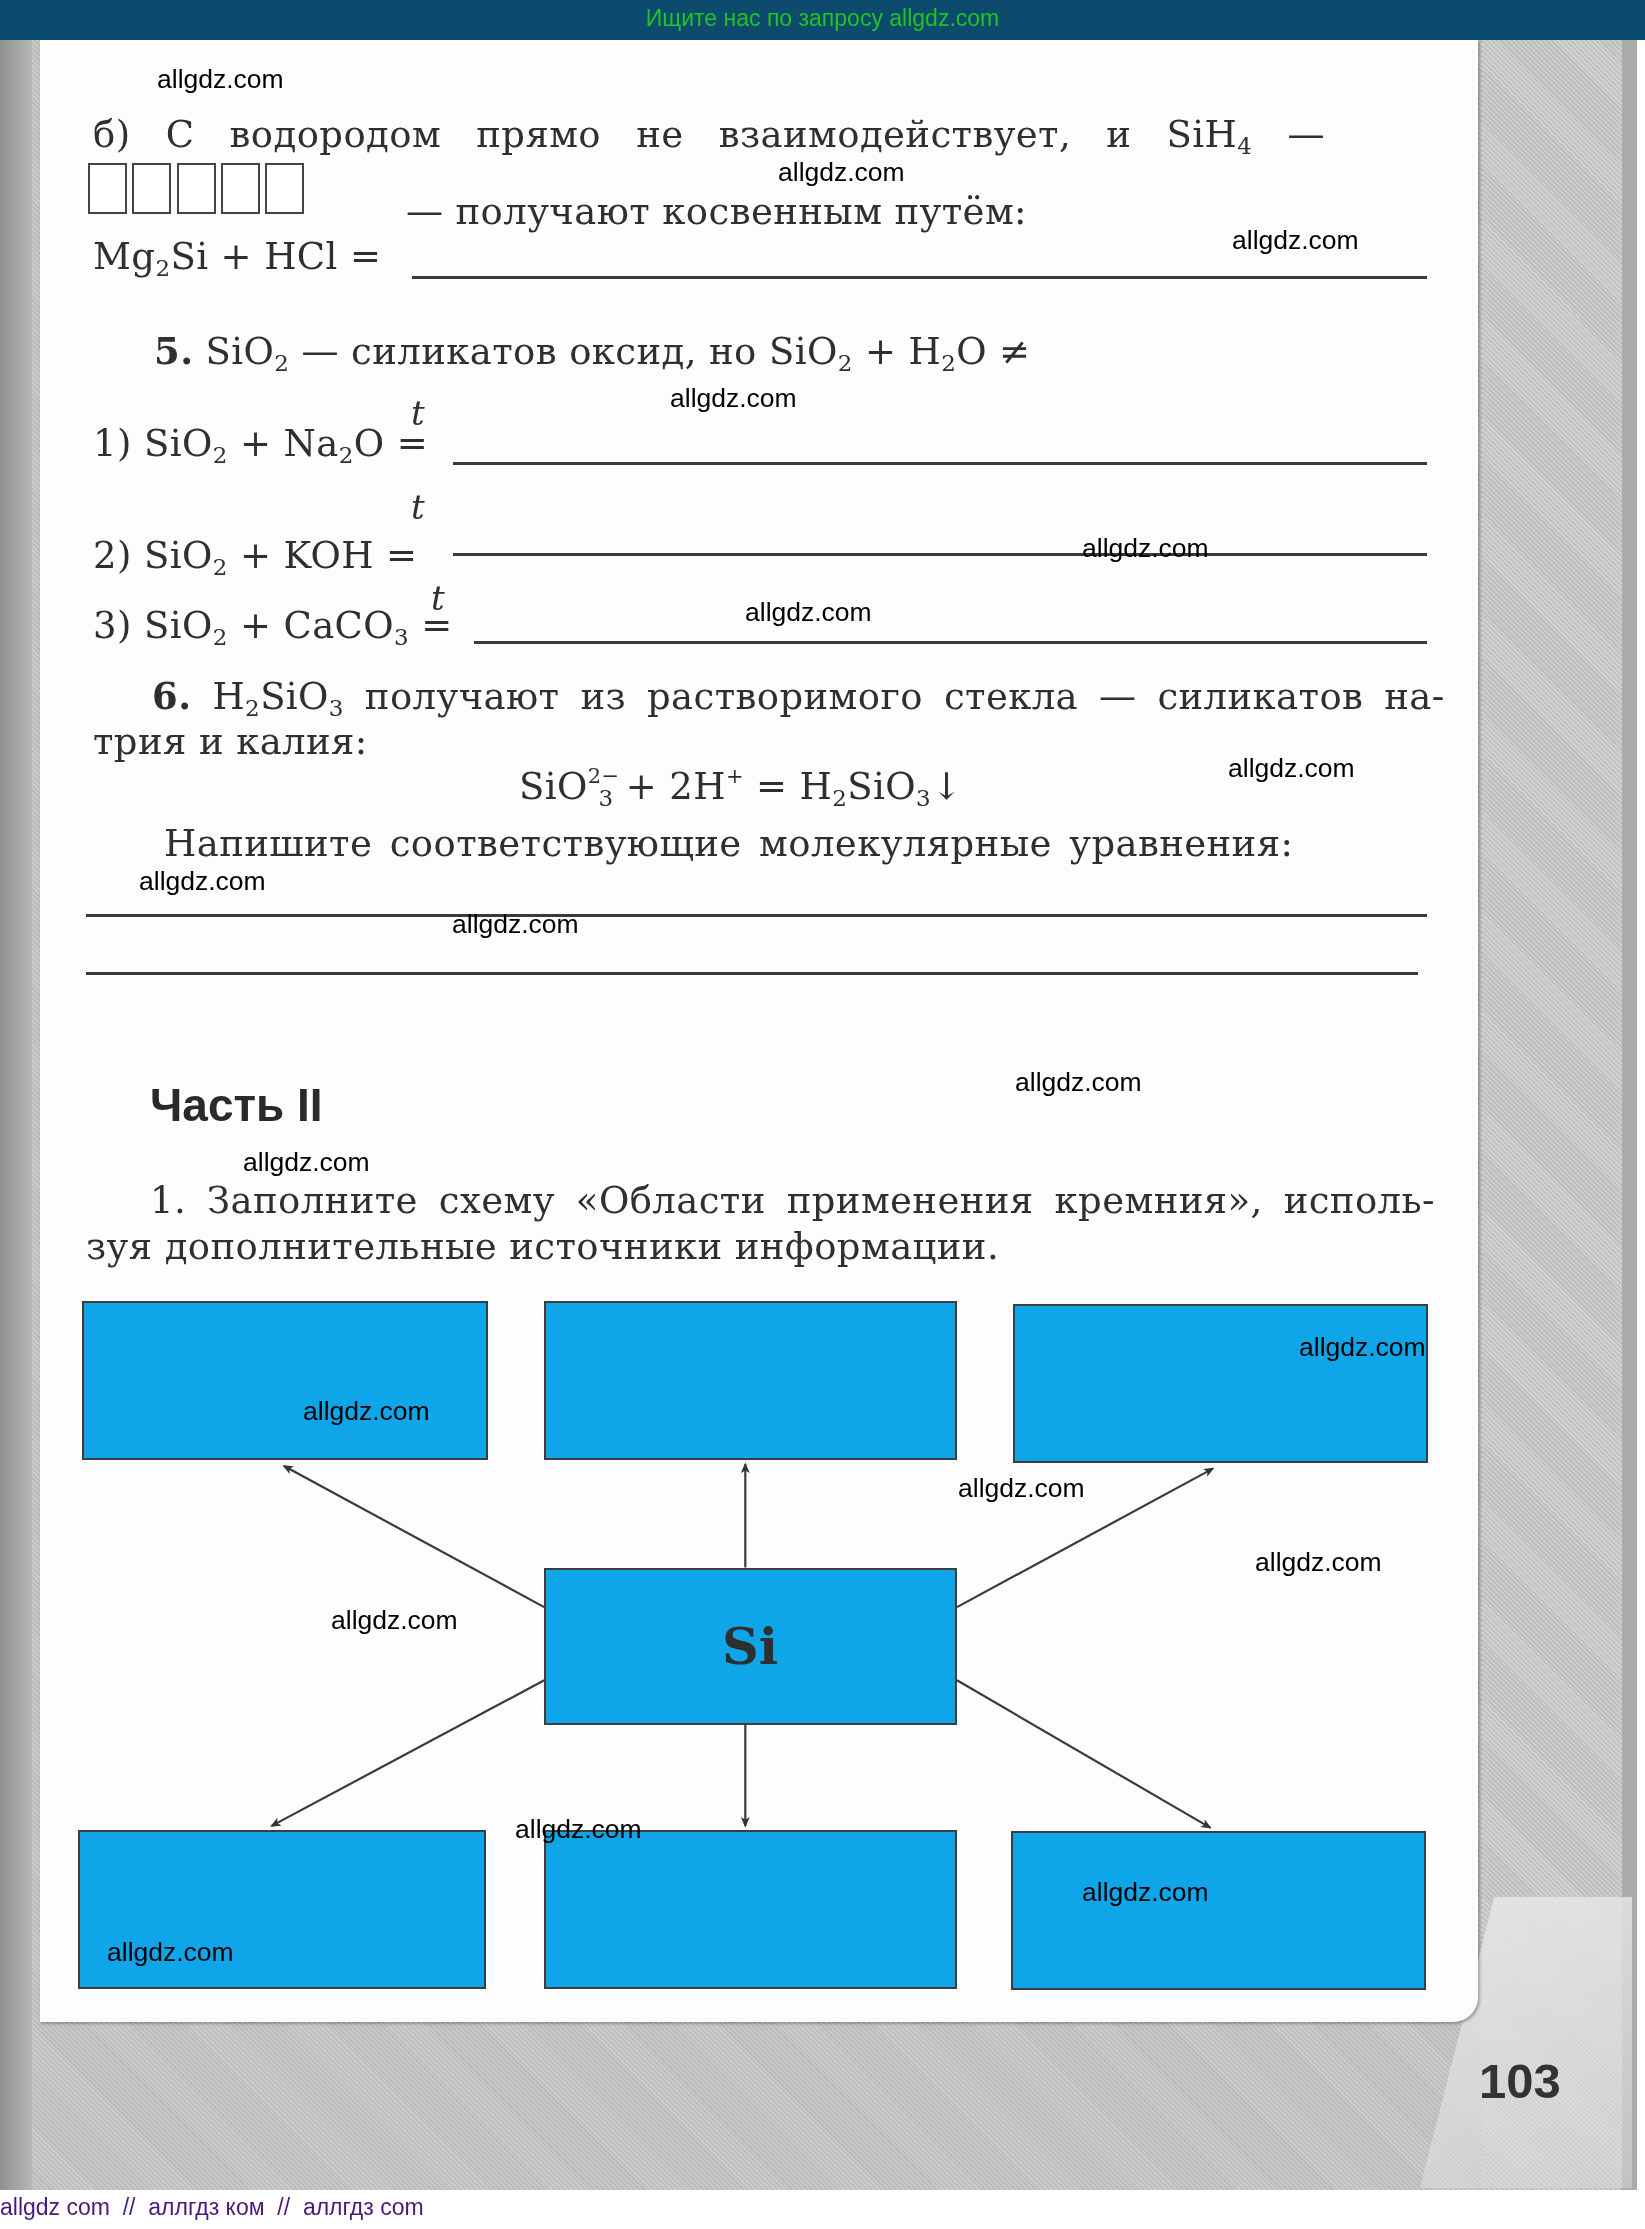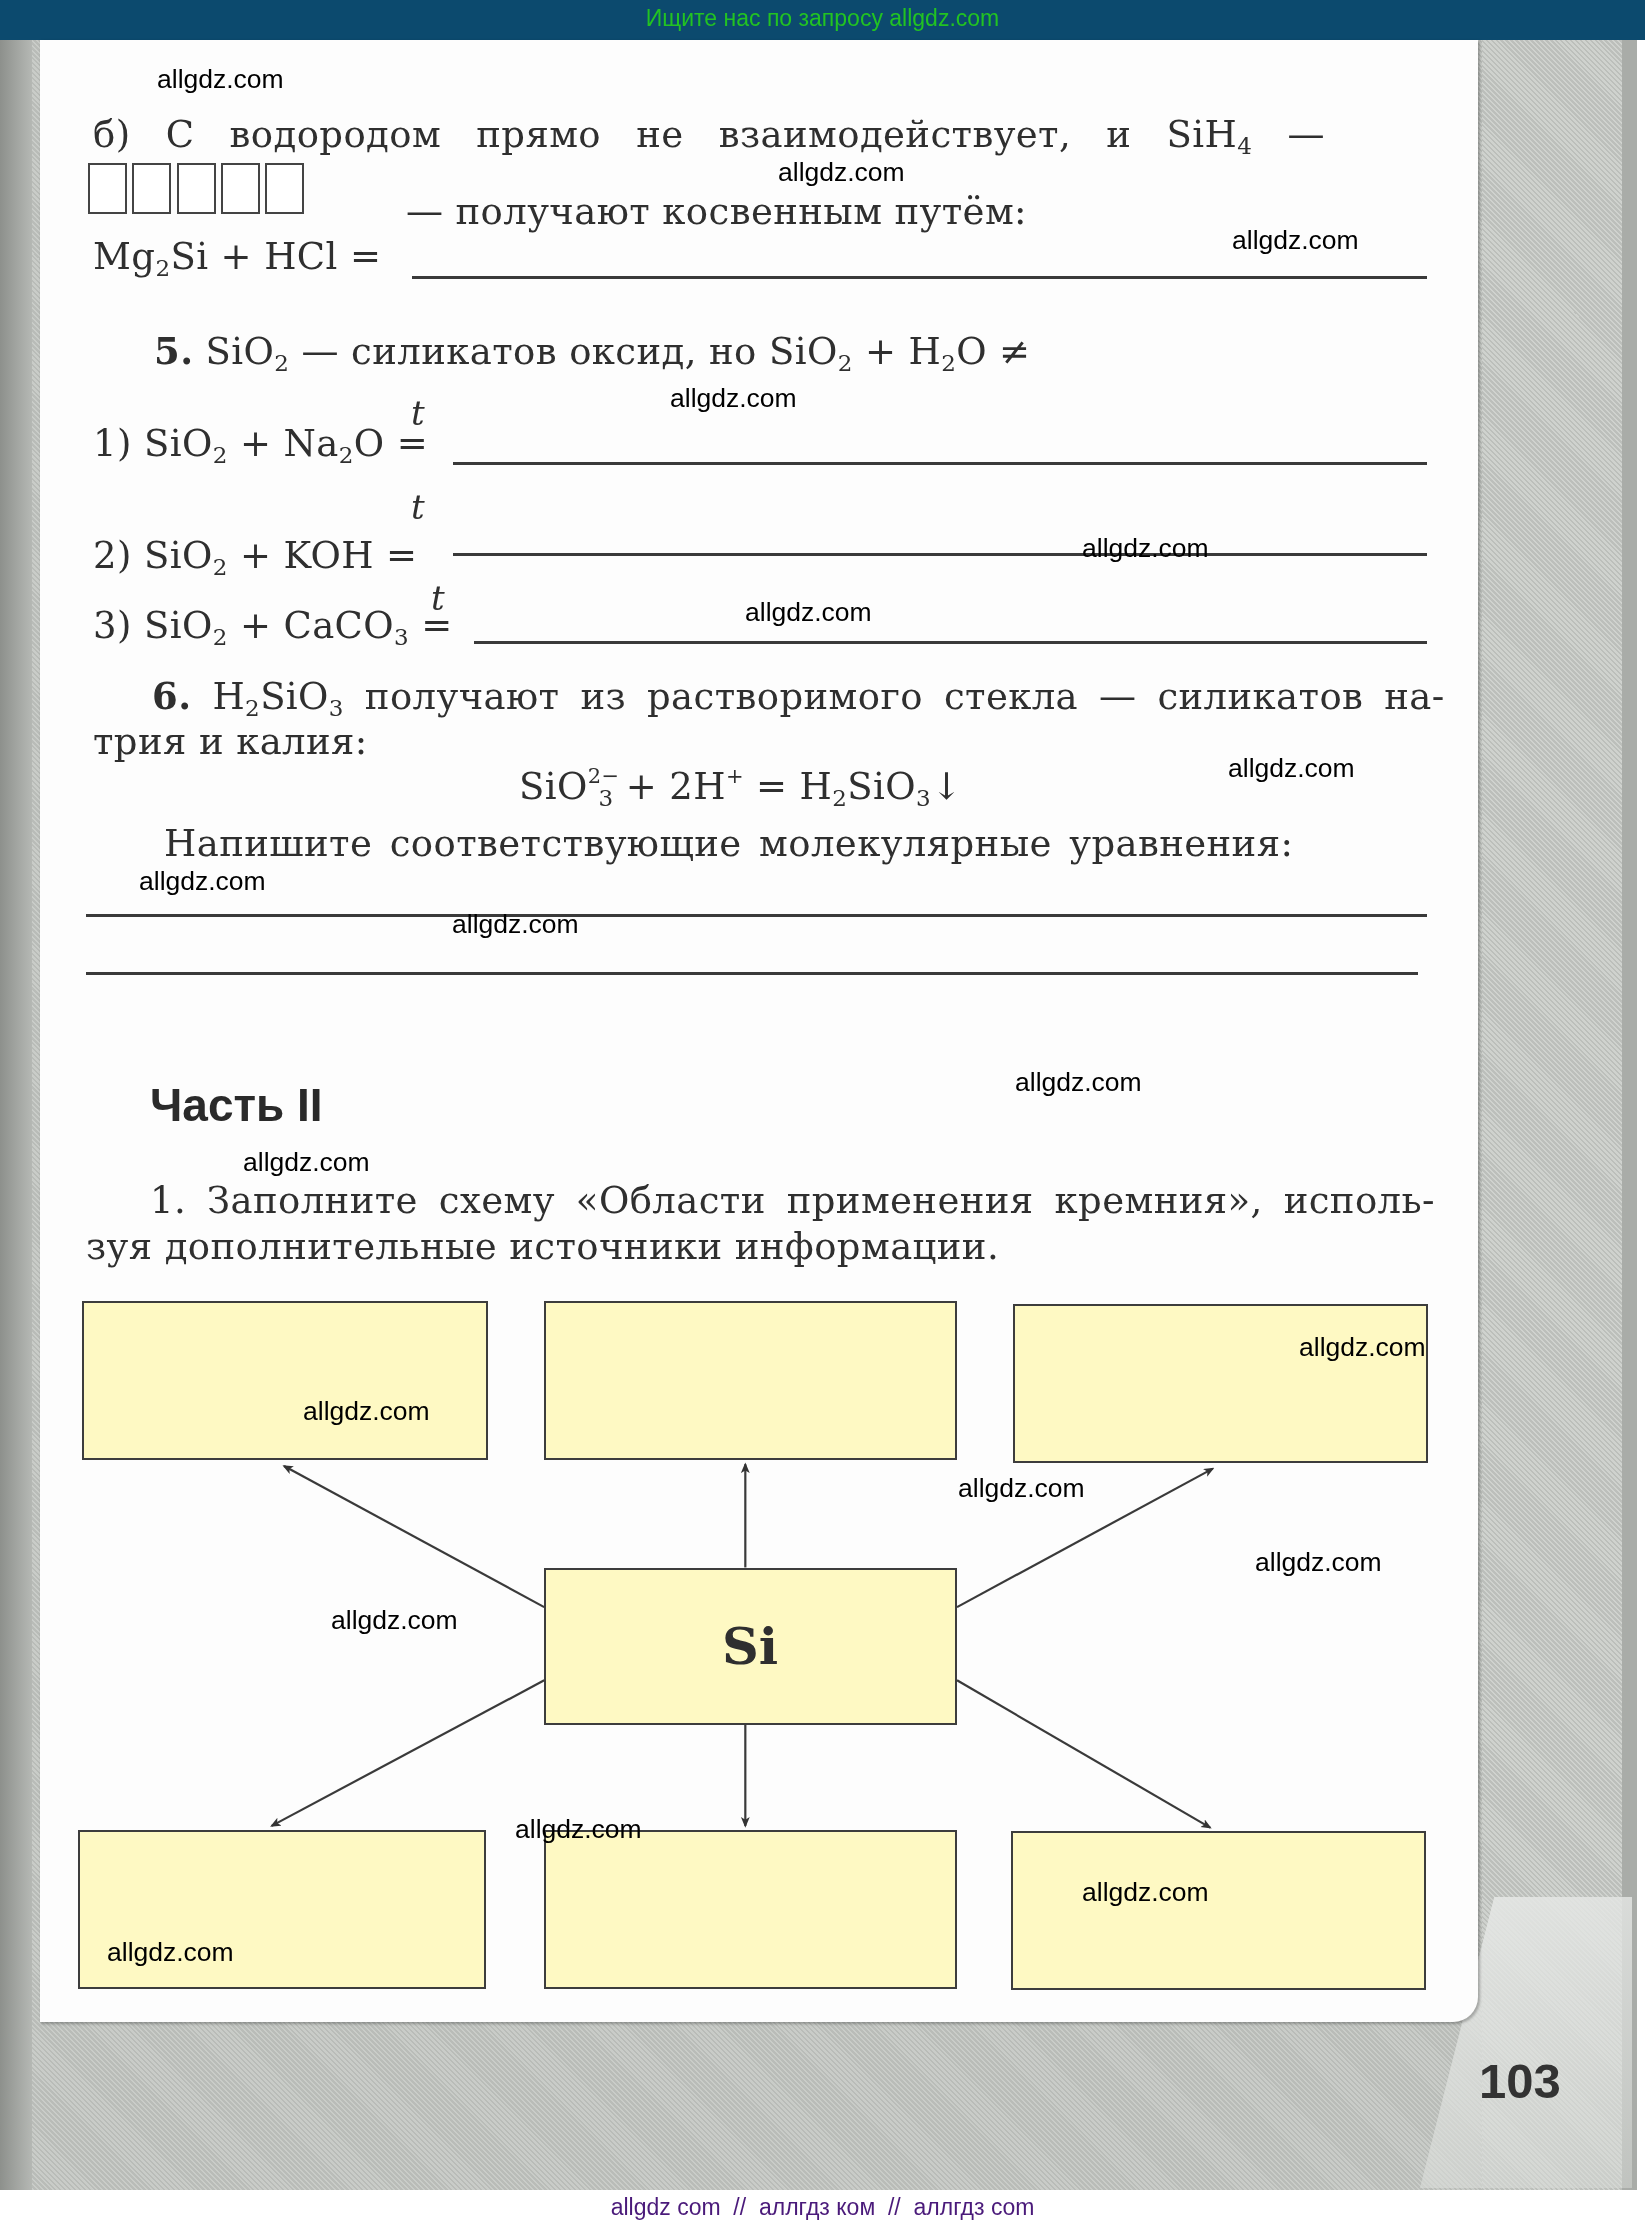--- a/index.html
+++ b/index.html
@@ -1,38 +1,38 @@
 <!DOCTYPE html>
 <html style="font-size:14px"><head>
 <meta charset="utf-8">
 <style>
   html, body { margin:0; padding:0; }
   body { width:1645px; height:2229px; position:relative; background:#ffffff; overflow:hidden; font-family:"DejaVu Serif", serif; color:#2b2b2b; }
   .top-banner { position:absolute; left:0; top:0; width:1645px; height:40px; background:#0c4a6e; text-align:center; }
   .top-banner span { font-family:"Liberation Sans", sans-serif; font-size:23px; color:#22c322; line-height:37px; }
-  .bottom-banner { position:absolute; left:0; top:2190px; width:1645px; height:40px; background:#fff; text-align:center; }
+  .bottom-banner { position:absolute; left:0; top:2190px; width:1645px; height:40px; background:#fff; }
   .bottom-banner span { font-family:"Liberation Sans", sans-serif; font-size:23px; color:#4a1a7a; line-height:35px; }
   .book-bg { position:absolute; left:0; top:40px; width:1637px; height:2150px;
     background: repeating-linear-gradient(45deg, #b9bcb8 0 1.8px, #c9ccc8 1.8px 3.5px); }
   .book-left-edge { position:absolute; left:0; top:40px; width:32px; height:2150px; background:linear-gradient(90deg,#8d908c,#b5b8b4); }
   .book-right-strip { position:absolute; left:1482px; top:40px; width:154px; height:2150px;
     background: repeating-linear-gradient(45deg, #bcbfbb 0 1.8px, #cfd2ce 1.8px 3.5px); }
   .book-right-edge { position:absolute; left:1622px; top:40px; width:15px; height:2150px; background:#a9aca8; }
   .corner-light { position:absolute; left:1420px; top:1897px; width:212px; height:291px;
     background:linear-gradient(160deg, rgba(230,232,230,0.9), rgba(215,218,214,0.5)); clip-path:polygon(35% 0,100% 0,100% 100%,0 100%); }
   .page { position:absolute; left:40px; top:40px; width:1438px; height:1982px; background:#fdfdfd; border-radius:0 0 25px 0; box-shadow:1.8px 1.8px 2.6px rgba(0,0,0,0.25); }
   .txt { position:absolute; font-size:37px; line-height:1; white-space:nowrap; color:#2f2f2f; letter-spacing:0.4px; }
   .txt sub { font-size:23px; vertical-align:-7px; }
   .txt sup { font-size:21px; vertical-align:16px; }
   .line { position:absolute; height:2.6px; background:#3a3a3a; }
   .t-mark { position:absolute; font-style:italic; font-size:34px; color:#2f2f2f; }
   .boxes { position:absolute; display:flex; gap:5.3px; }
   .boxes .cell { width:39px; height:51px; border:2.6px solid #444; box-sizing:border-box; background:#fff; }
   .heading { position:absolute; font-family:"Liberation Sans", sans-serif; font-weight:bold; font-size:46px; color:#2a2a2a; }
-  .diag-box { position:absolute; border:2.6px solid #3d3d3d; background:#fef9c3; box-sizing:border-box; }
+  .diag-box { position:absolute; border:2.6px solid #3d3d3d; background:#0ea5e9; box-sizing:border-box; }
   .si-label { position:absolute; font-family:"DejaVu Serif", serif; font-weight:bold; font-size:51px; color:#2f2f2f; }
   .wm { position:absolute; font-family:"Liberation Sans", sans-serif; font-size:26.5px; color:#000; white-space:nowrap; }
   .page-num { position:absolute; left:1479px; top:2053px; font-family:"Liberation Sans", sans-serif; font-weight:bold; font-size:49px; color:#333; }
   svg.arrows { position:absolute; left:0; top:0; }
 </style>
 </head>
 <body>
 
 <div class="top-banner">
   <span>Ищите нас по запросу allgdz.com</span>

